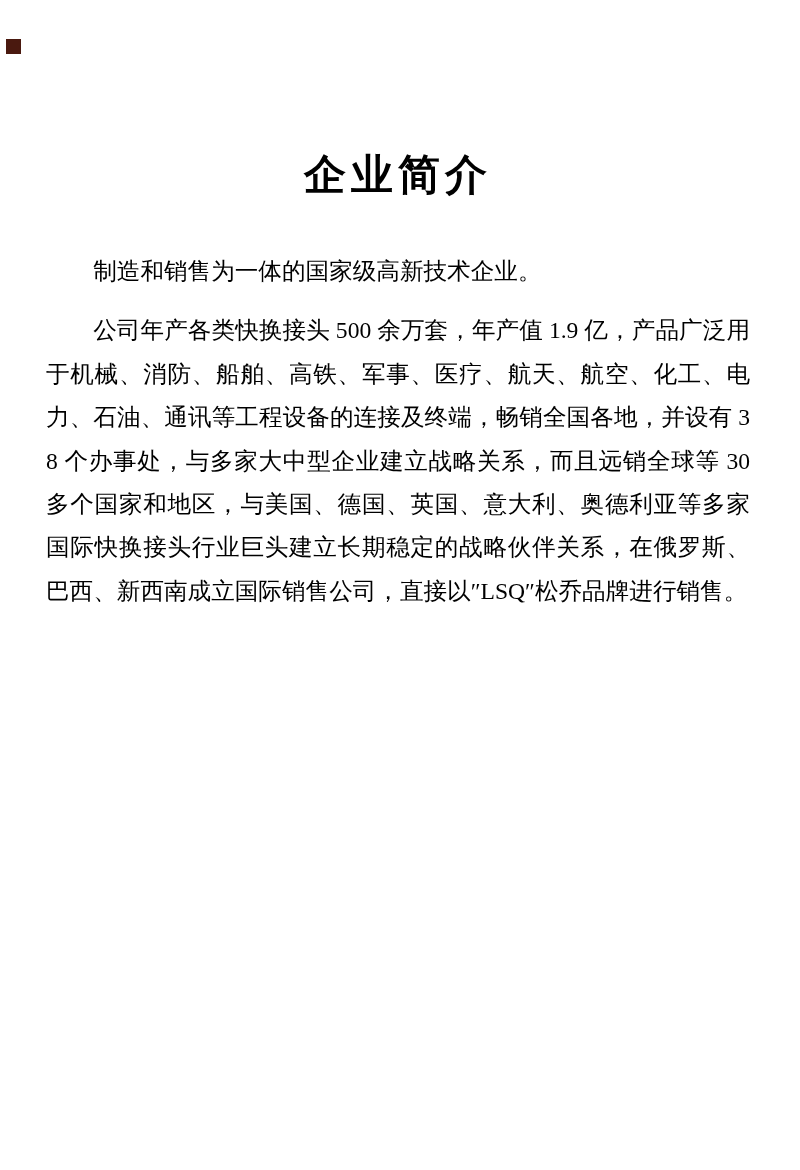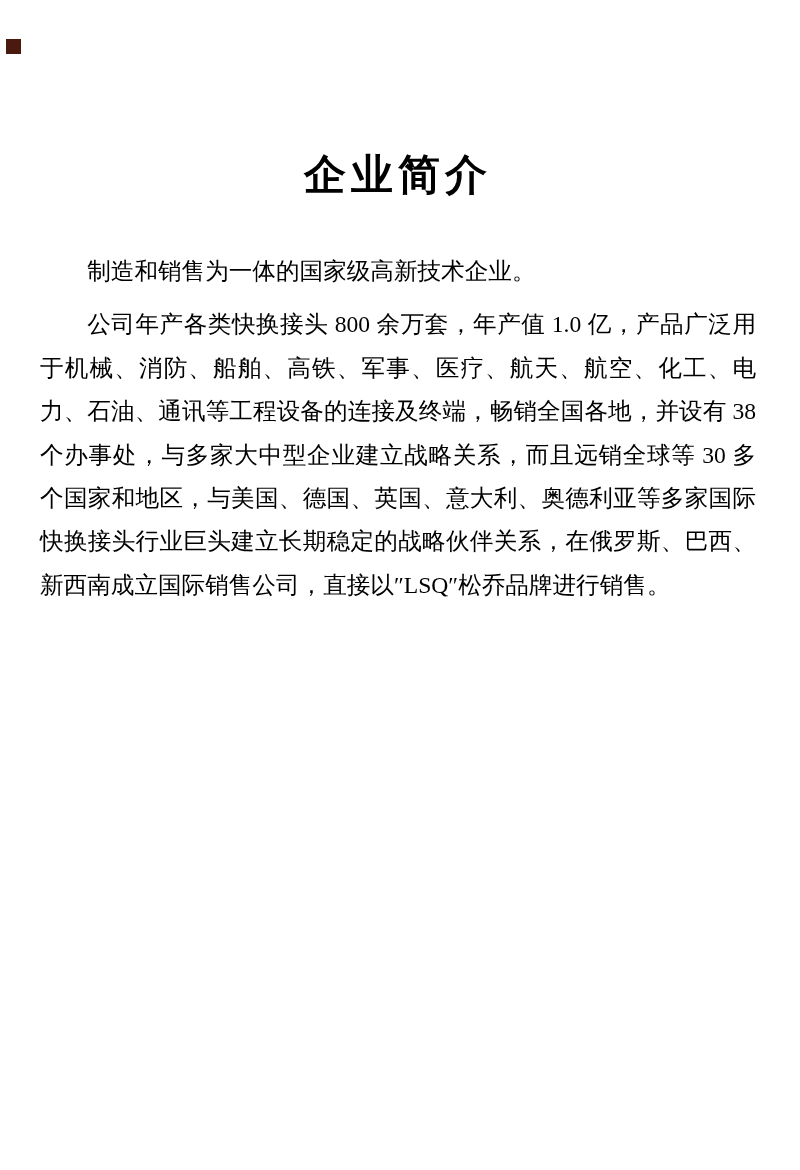--- a/index.html
+++ b/index.html
@@ -36,32 +36,32 @@
   }
   .doc-body {
     margin: 44px 30px 0 30px;
     font-size: 23.6px;
     line-height: 43.4px;
     text-align: justify;
     text-justify: inter-ideograph;
     word-break: break-all;
   }
   .doc-body p {
-    margin: 10px;
+    margin: 16px;
     padding: 0;
     text-indent: 2em;
   }
 </style>
 </head>
 <body>
 
 <div class="page">
 
   <div class="corner-mark" style="background-color: rgb(74, 25, 15);"></div>
 
   <h1 class="doc-title">企业简介</h1>
 
   <div class="doc-body">
     <p>制造和销售为一体的国家级高新技术企业。</p>
-    <p>公司年产各类快换接头 800 余万套，年产值 1.0 亿，产品广泛用于机械、消防、船舶、高铁、军事、医疗、航天、航空、化工、电力、石油、通讯等工程设备的连接及终端，畅销全国各地，并设有 38 个办事处，与多家大中型企业建立战略关系，而且远销全球等 30 多个国家和地区，与美国、德国、英国、意大利、奥德利亚等多家国际快换接头行业巨头建立长期稳定的战略伙伴关系，在俄罗斯、巴西、新西南成立国际销售公司，直接以″LSQ″松乔品牌进行销售。</p>
+    <p>公司年产各类快换接头 500 余万套，年产值 1.9 亿，产品广泛用于机械、消防、船舶、高铁、军事、医疗、航天、航空、化工、电力、石油、通讯等工程设备的连接及终端，畅销全国各地，并设有 38 个办事处，与多家大中型企业建立战略关系，而且远销全球等 30 多个国家和地区，与美国、德国、英国、意大利、奥德利亚等多家国际快换接头行业巨头建立长期稳定的战略伙伴关系，在俄罗斯、巴西、新西南成立国际销售公司，直接以″LSQ″松乔品牌进行销售。</p>
   </div>
 
 </div>
 
 </body></html>

